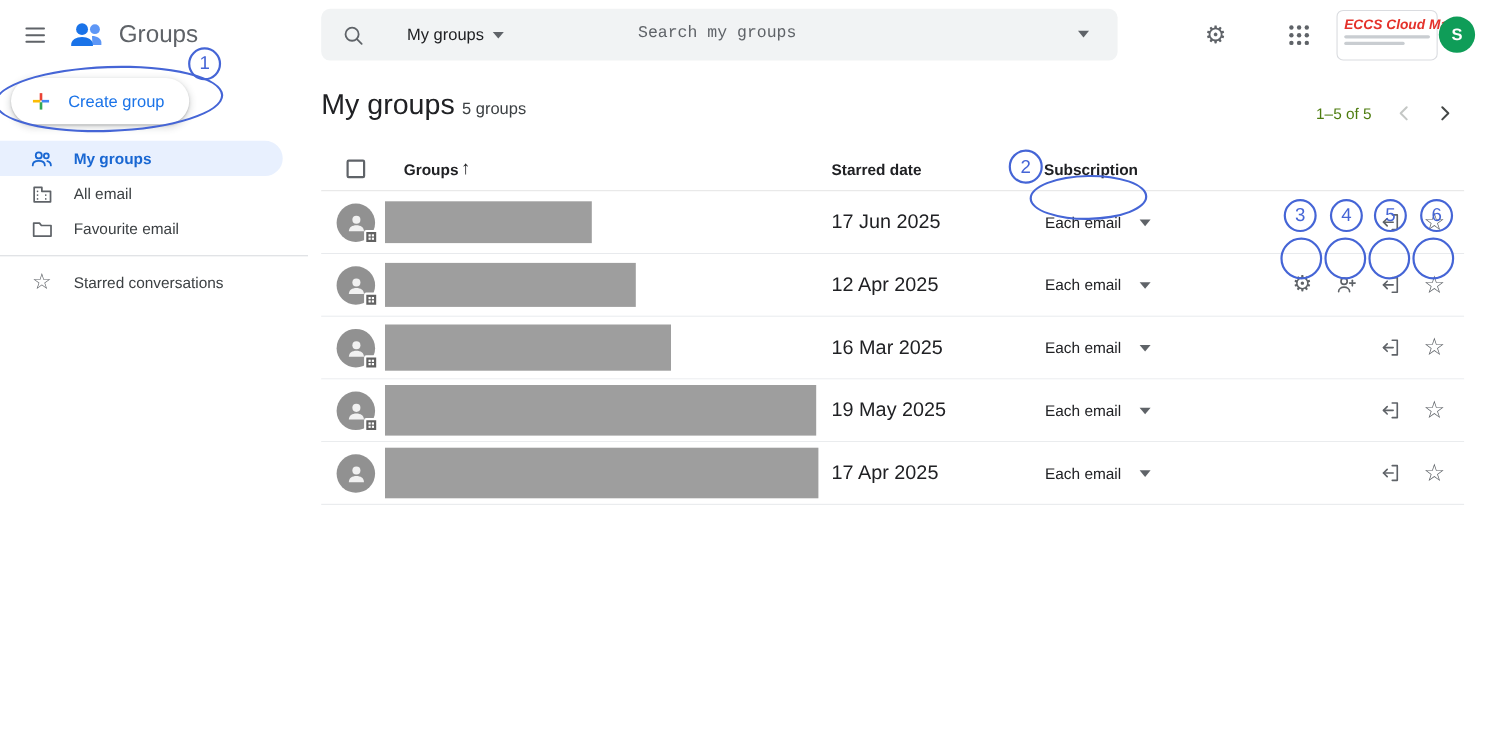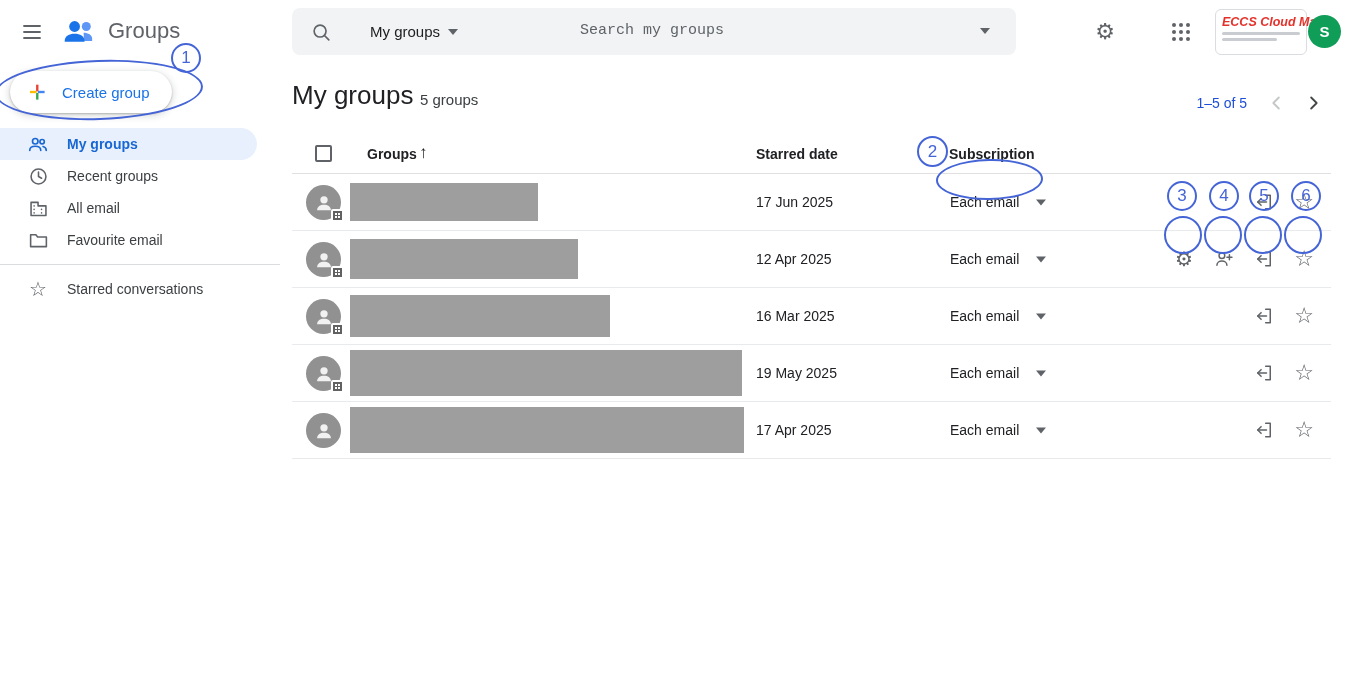--- a/index.html
+++ b/index.html
@@ -44,37 +44,37 @@
   .s-item.selected .s-ico { color:#1967d2; }
   .s-item.selected svg { stroke:#1967d2; }
   #side-divider { border:none; border-top:1px solid #dadce0; margin:8px 0; width:280px; }
 
   
   #main { position:absolute; top:64px; left:292px; width:1039px; height:611px; }
   #title-row { position:relative; height:52px; margin-top:8px; }
   #page-title { position:absolute; left:0; top:8px; font-size:26px; font-weight:normal; color:var(--ink); }
   #group-count { position:absolute; left:128px; top:19px; font-size:15px; color:#3c4043; }
   #pager { position:absolute; right:0; top:13px; display:flex; align-items:center; }
-  #pager .pg-text { font-size:14px; color:#1d4ed8; margin-right:12px; }
+  #pager .pg-text { font-size:14px; color:#4d7c0f; margin-right:12px; }
   #pager .pg-btn { width:36px; height:36px; display:flex; align-items:center; justify-content:center; border-radius:50%; }
 
   #table { position:relative; margin-top:10px; }
   #thead { position:relative; height:40px; border-bottom:1px solid #e0e0e0; }
   .checkbox { position:absolute; left:23px; top:11px; width:17px; height:17px; border:2px solid var(--sub); border-radius:2px; cursor:pointer; }
   #thead .col-groups { position:absolute; left:75px; top:12px; font-weight:bold; font-size:14px; }
   #thead .sort-arrow { position:absolute; left:127px; top:9px; font-size:17px; font-weight:bold; cursor:pointer; }
   #thead .col-joining { position:absolute; left:464px; top:12px; font-weight:bold; font-size:14px; }
   #thead .col-sub { position:absolute; left:657px; top:12px; font-weight:bold; font-size:14px; }
 
   .row { position:relative; height:57px; border-bottom:1px solid #e8eaed; background:#fff; }
   .g-avatar { position:absolute; left:14px; top:11px; width:35px; height:35px; border-radius:50%; background:#919191; display:flex; align-items:center; justify-content:center; }
   .org-badge { position:absolute; right:-3px; bottom:-2px; width:13px; height:13px; background:#616161; border:2px solid #fff; border-radius:2px; }
   .org-badge i { position:absolute; left:2px; top:2px; width:2px; height:2px; background:#fff; box-shadow:3px 0 0 #fff, 0 3px 0 #fff, 3px 3px 0 #fff; }
   .redact { position:absolute; left:58px; top:50%; transform:translateY(-50%); background:#9e9e9e; }
-  .jdate { position:absolute; left:464px; top:50%; transform:translateY(-50%); font-size:14px; color:var(--ink); }
+  .jdate { position:absolute; left:464px; top:50%; transform:translateY(-50%); font-size:18px; color:var(--ink); }
   .sub-cell { position:absolute; left:658px; top:50%; transform:translateY(-50%); display:flex; align-items:center; cursor:pointer; font-size:14px; color:var(--ink); }
   .sub-caret { position:absolute; left:744px; top:50%; transform:translateY(-40%); }
   .ri { position:absolute; top:50%; transform:translateY(-50%); width:30px; height:30px; display:flex; align-items:center; justify-content:center; border-radius:50%; color:var(--sub); }
   .ri .glyph { font-size:20px; line-height:1; color:var(--sub); }
   .ri .glyph.star { font-size:22px; }
 
   
   .ann { position:absolute; border:2.5px solid var(--ann); border-radius:50%; pointer-events:none; z-index:50; }
   .ann-num { position:absolute; display:flex; align-items:center; justify-content:center; border:2px solid var(--ann); border-radius:50%; color:var(--ann); font-size:17px; background:transparent; pointer-events:none; z-index:50; }
 
@@ -163,29 +163,20 @@
             <path d="M3 19c0-3 2.8-4.5 6-4.5s6 1.5 6 4.5"></path>
             <circle cx="16.5" cy="9.5" r="2.4"></circle>
             <path d="M17.5 14.8c2 .5 3.5 1.7 3.5 4.2"></path>
           </svg>
       </span>
       <span>My groups</span>
     </div>
     <div class="s-item">
       <span class="s-ico">
         <svg class="ic" width="21" height="21" viewBox="0 0 24 24">
-            <circle cx="12" cy="12" r="8.5"></circle>
-            <polyline points="12,7 12,12 15.5,14"></polyline>
-          </svg>
-      </span>
-      <span>Recent groups</span>
-    </div>
-    <div class="s-item">
-      <span class="s-ico">
-        <svg class="ic" width="21" height="21" viewBox="0 0 24 24">
             <path d="M3.5 20V5h8v4h9v11H3.5z"></path>
             <line x1="7" y1="9" x2="7" y2="9.01"></line>
             <line x1="7" y1="13" x2="7" y2="13.01"></line>
             <line x1="7" y1="17" x2="7" y2="17.01"></line>
             <line x1="15.5" y1="13" x2="15.5" y2="13.01"></line>
             <line x1="15.5" y1="17" x2="15.5" y2="17.01"></line>
           </svg>
       </span>
       <span>All email</span>
     </div>

